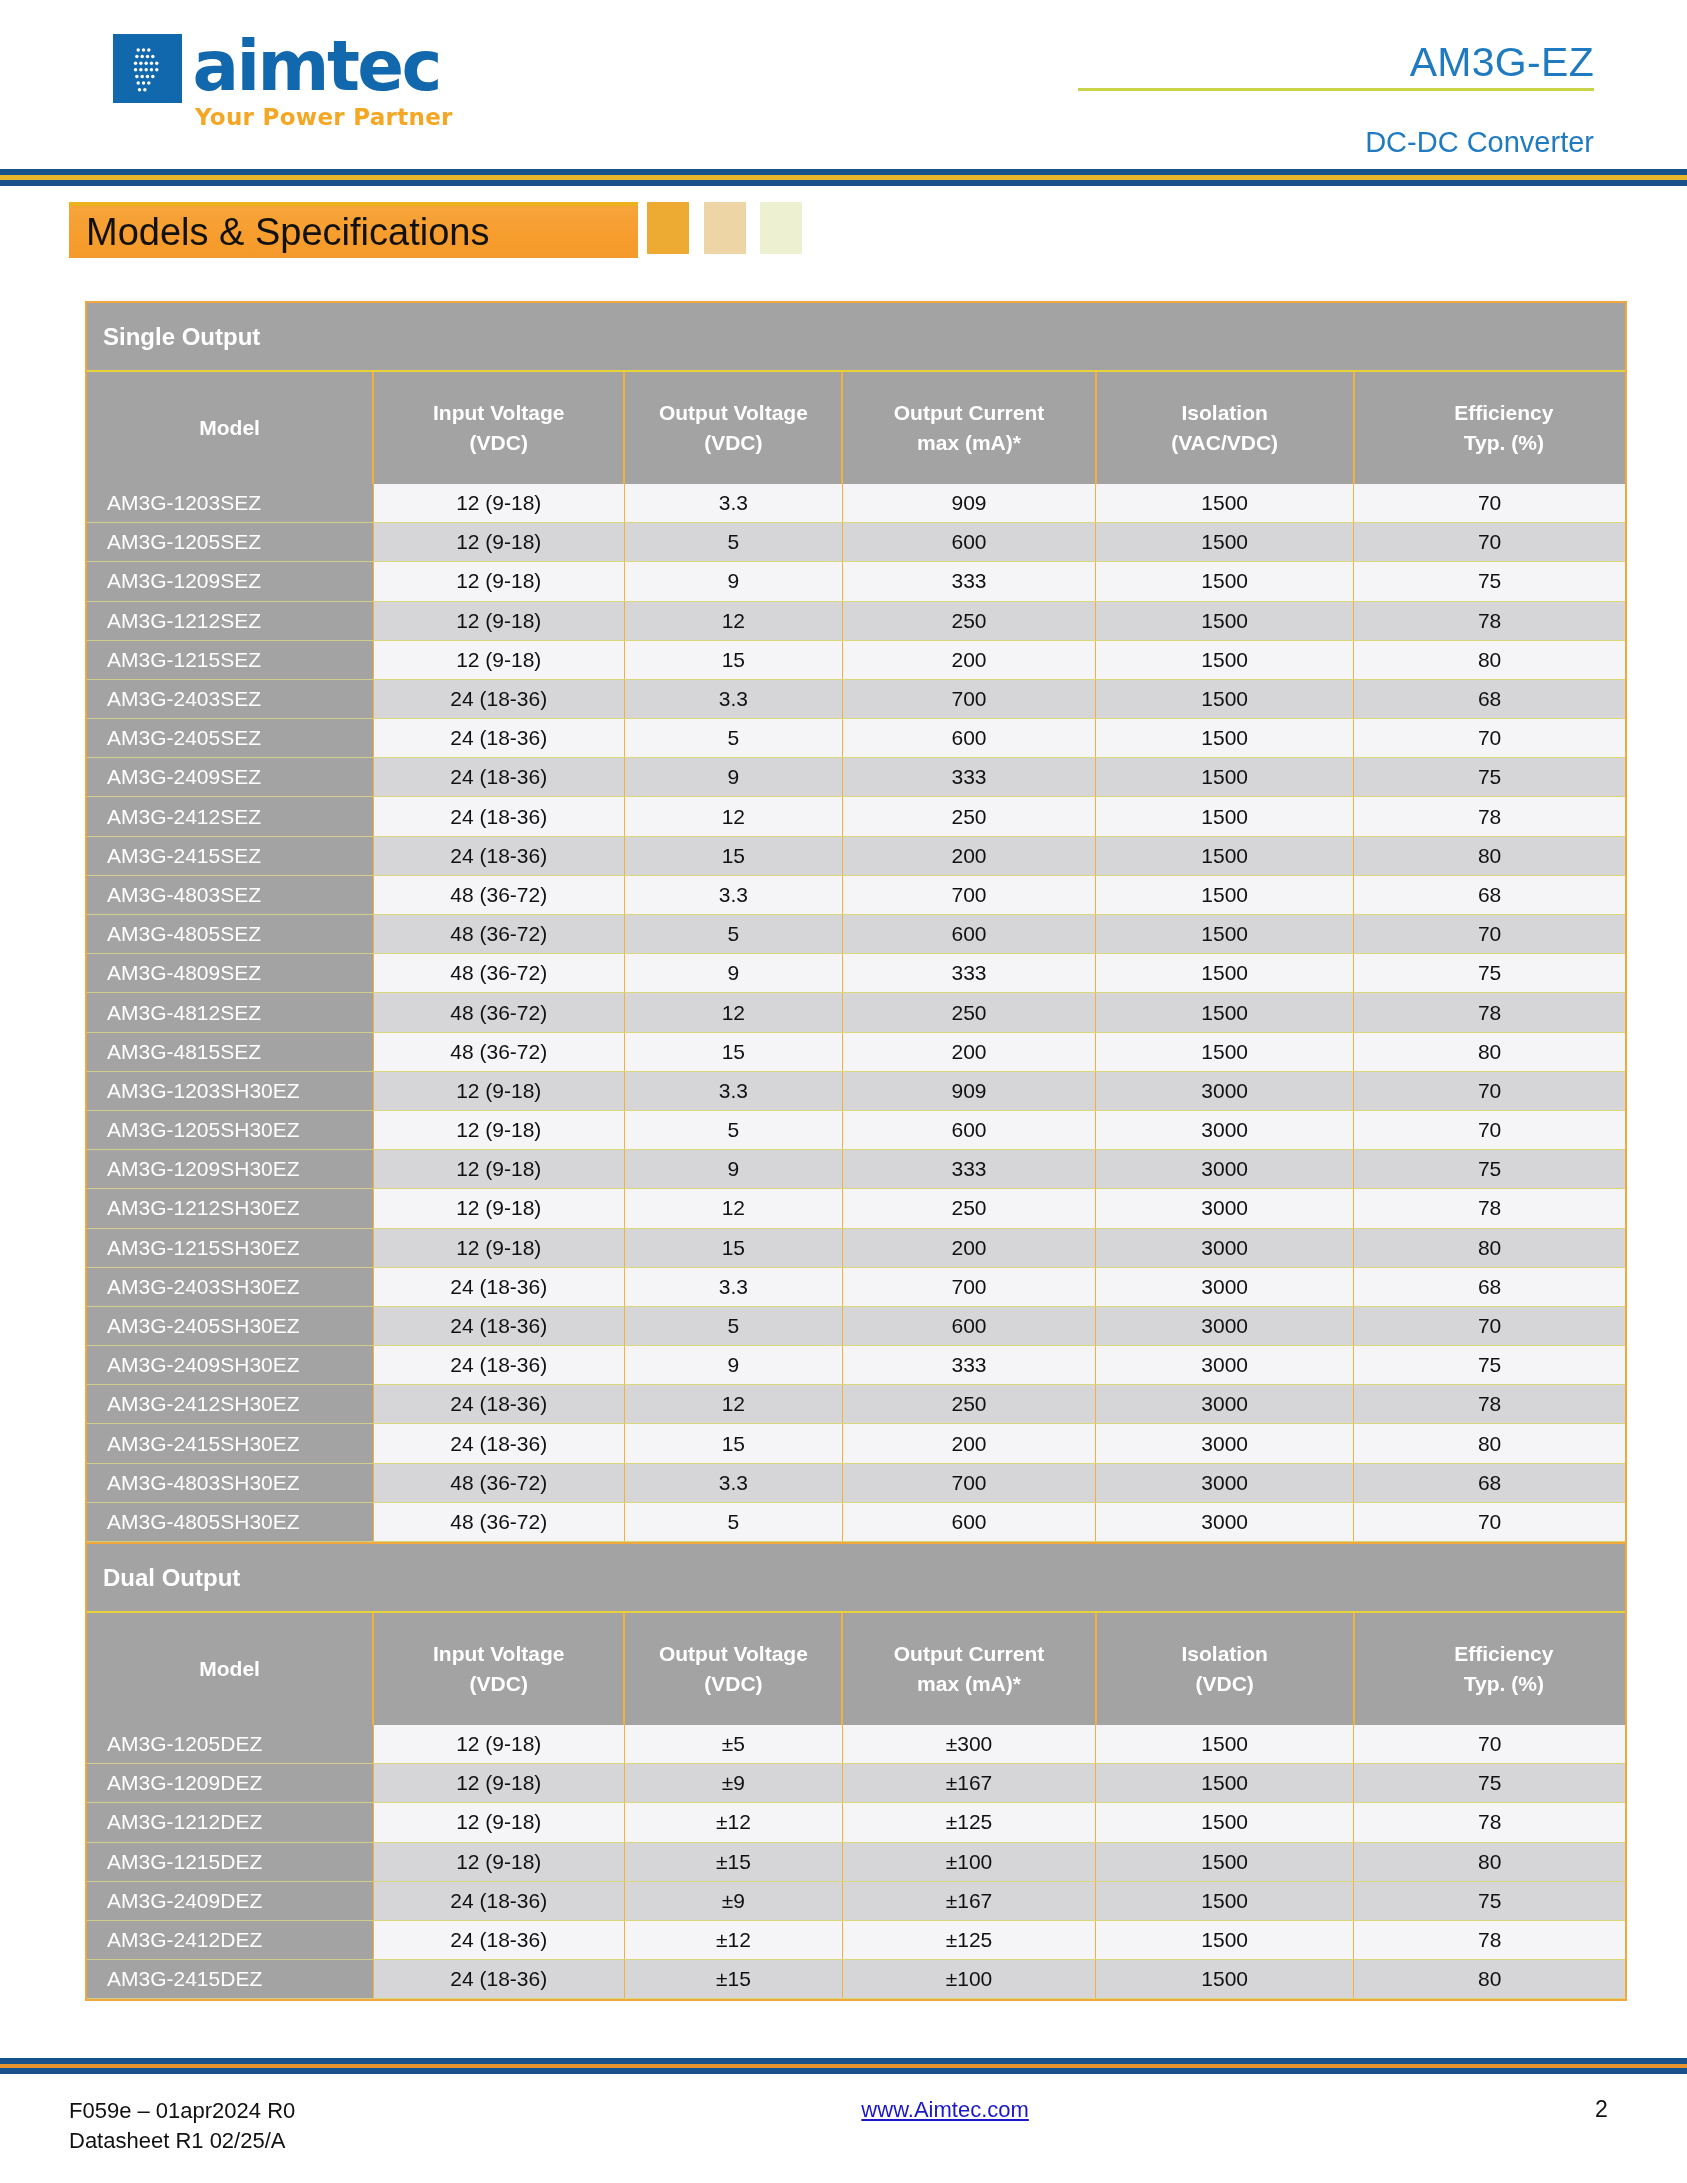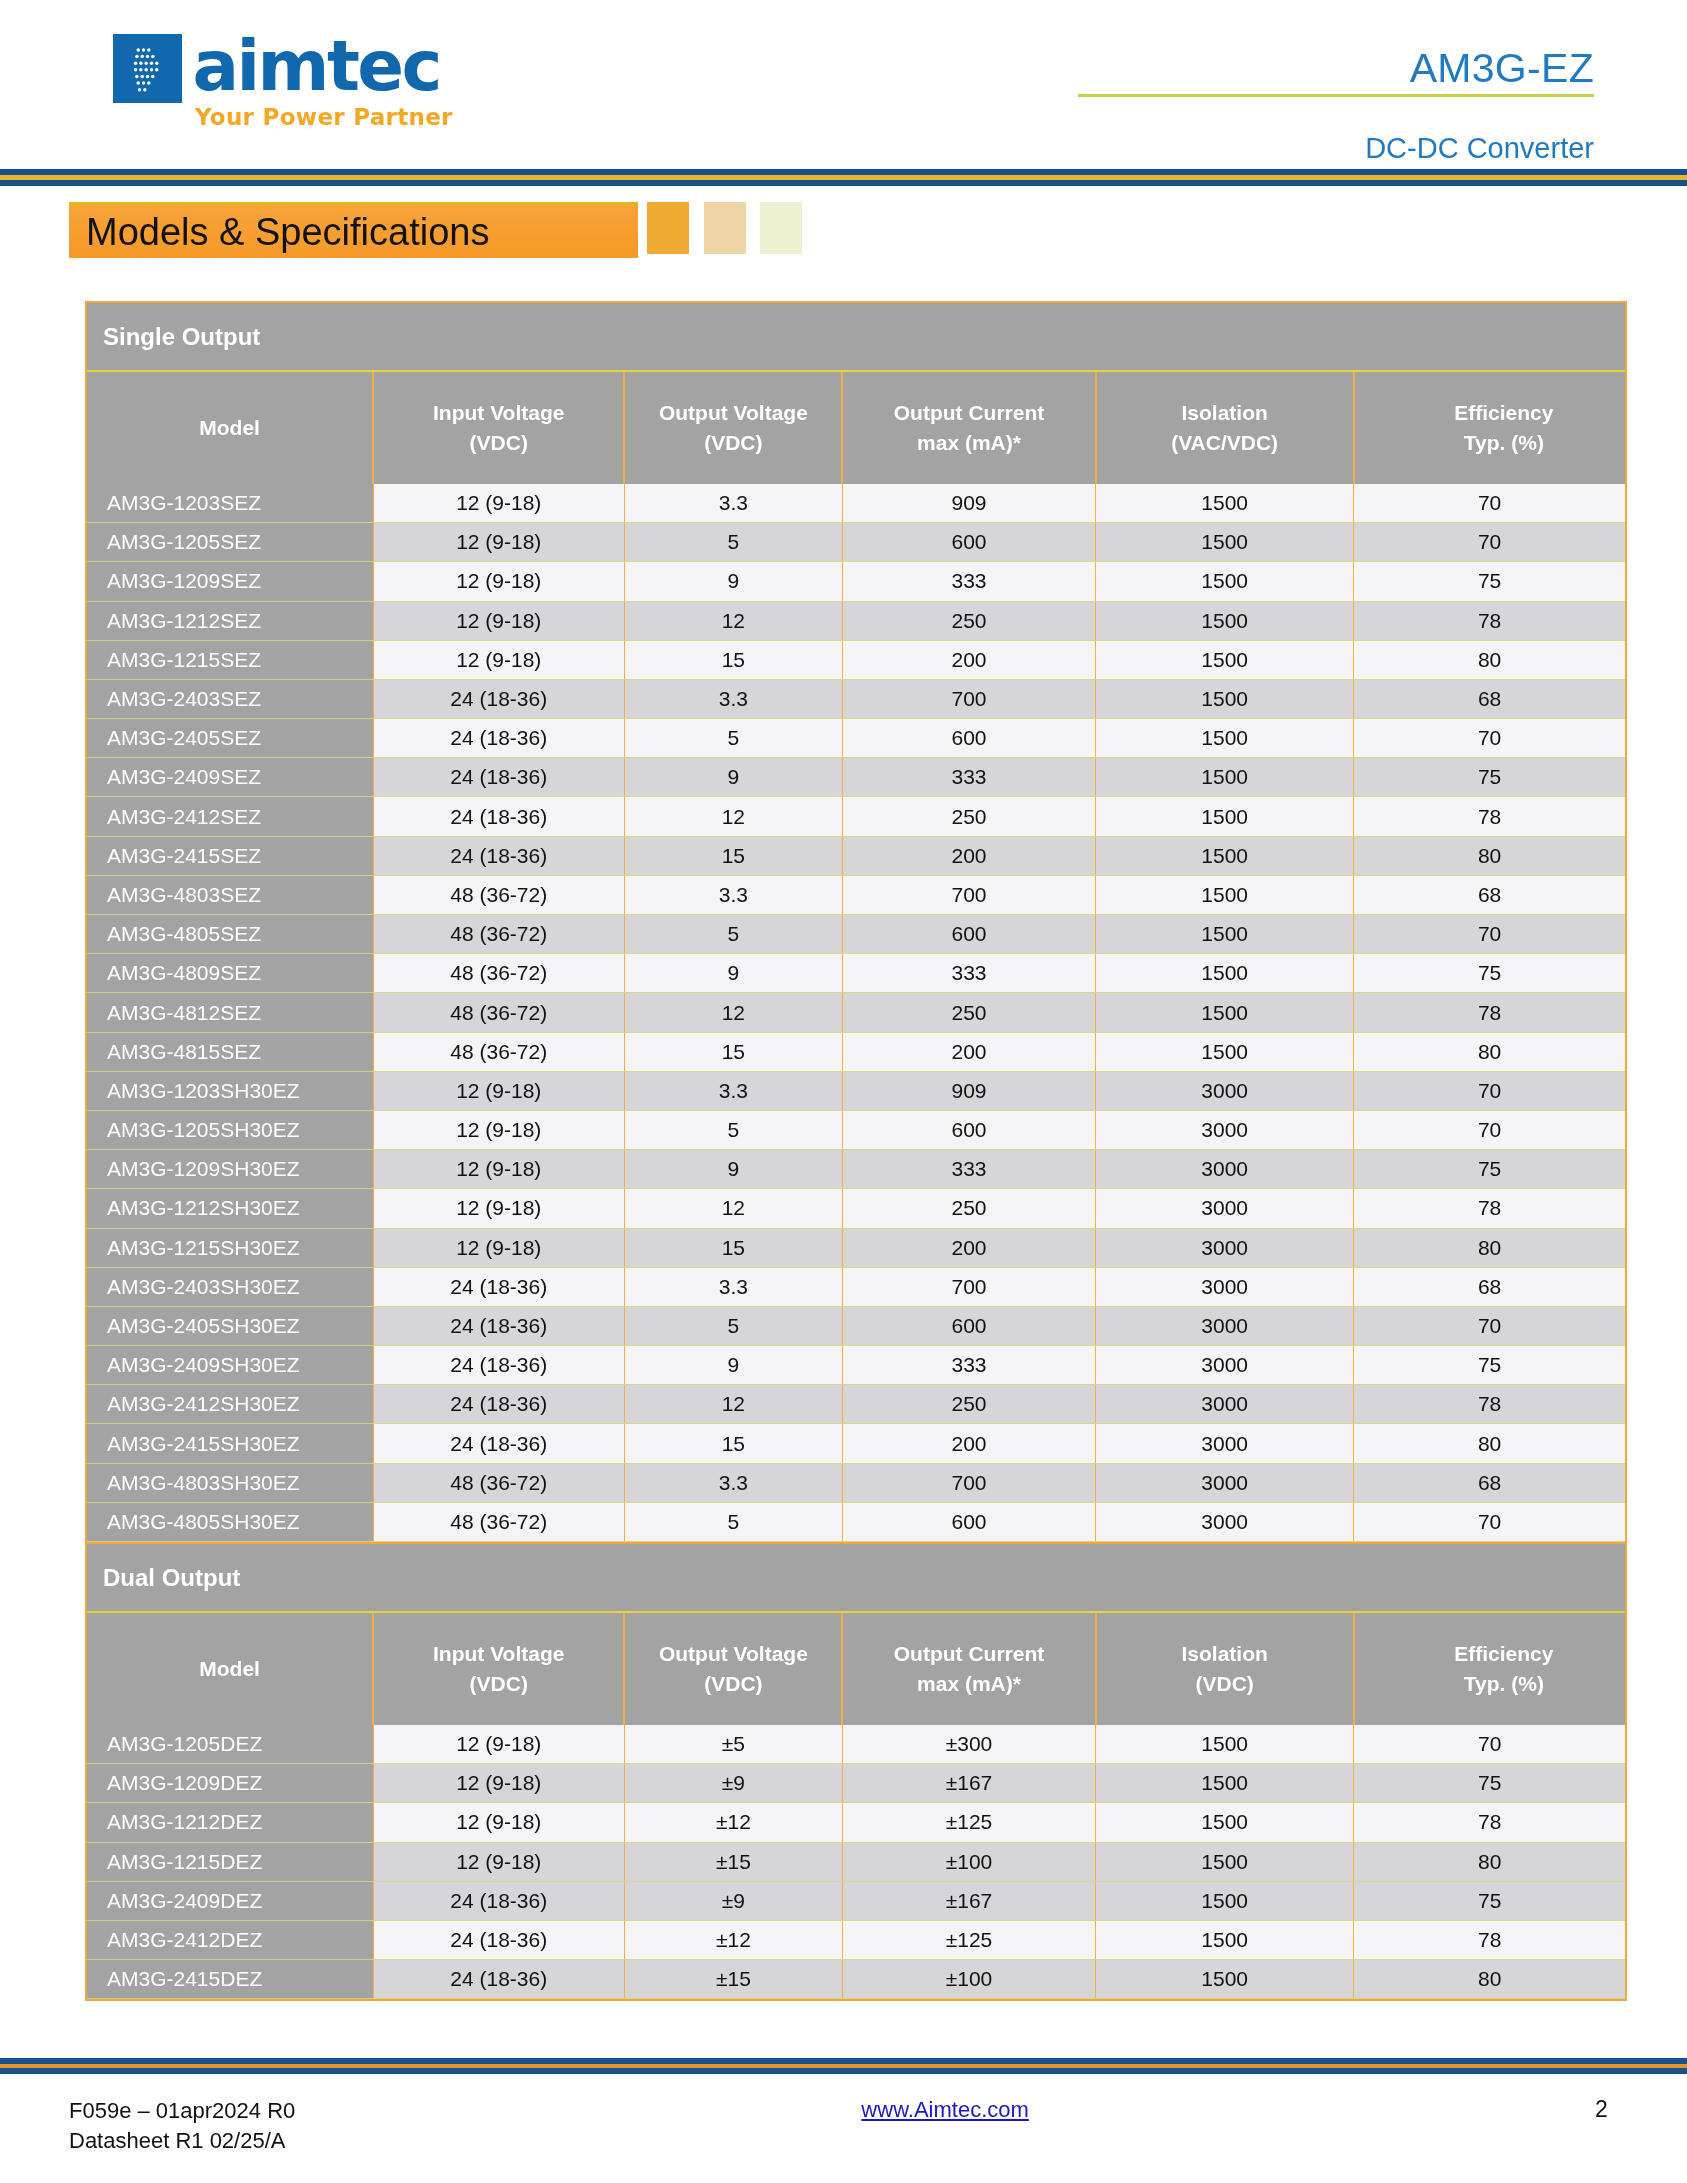--- a/index.html
+++ b/index.html
@@ -64,21 +64,21 @@
     font-size: 23px;
     font-weight: 700;
     color: #f5a623;
     margin-top: 1.3px;
     margin-left: 82px;
     letter-spacing: 0.3px;
   }
   .header-right {
     position: absolute;
     right: 93px;
-    top: 46px;
+    top: 40px;
     text-align: right;
     width: 516px;
   }
   .part-number {
     font-size: 41px;
     color: #1f7ac0;
     line-height: 1.08;
     letter-spacing: 0.3px;
   }
   .pn-rule {

